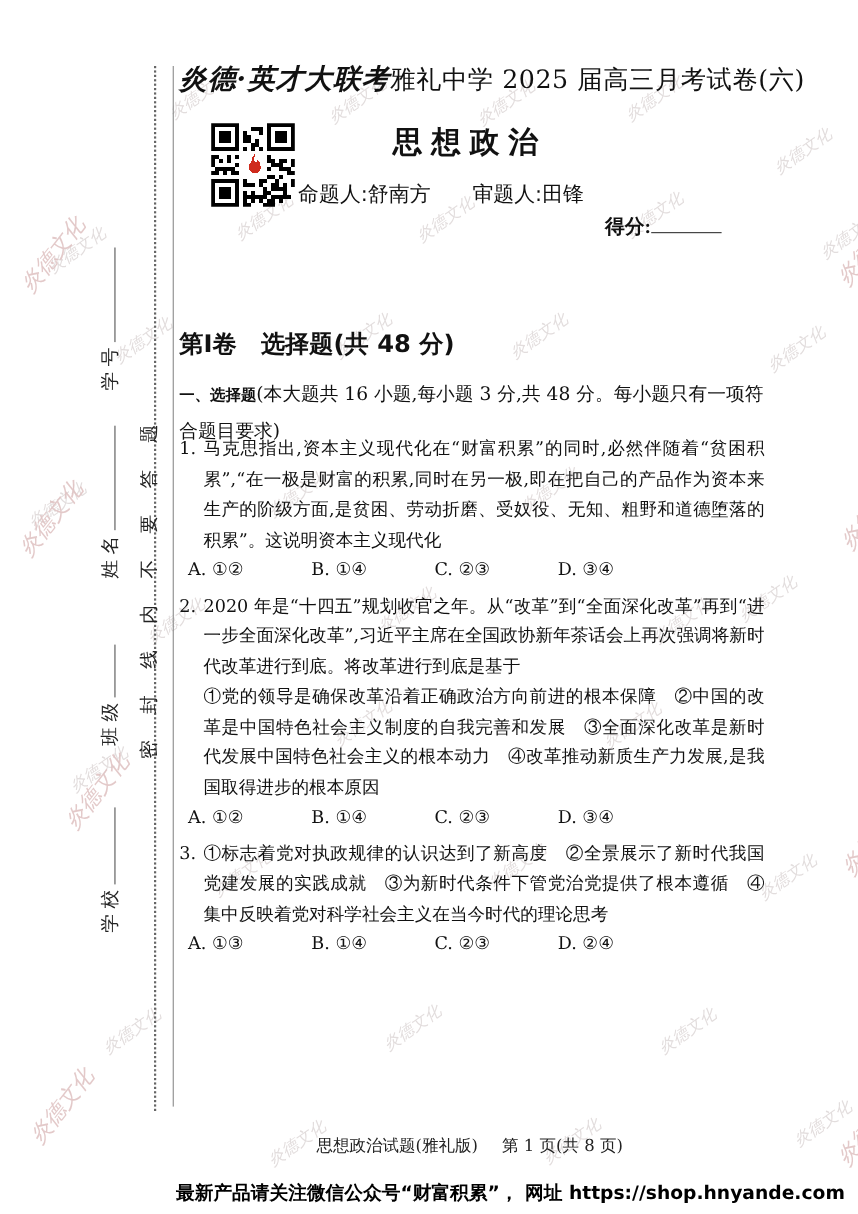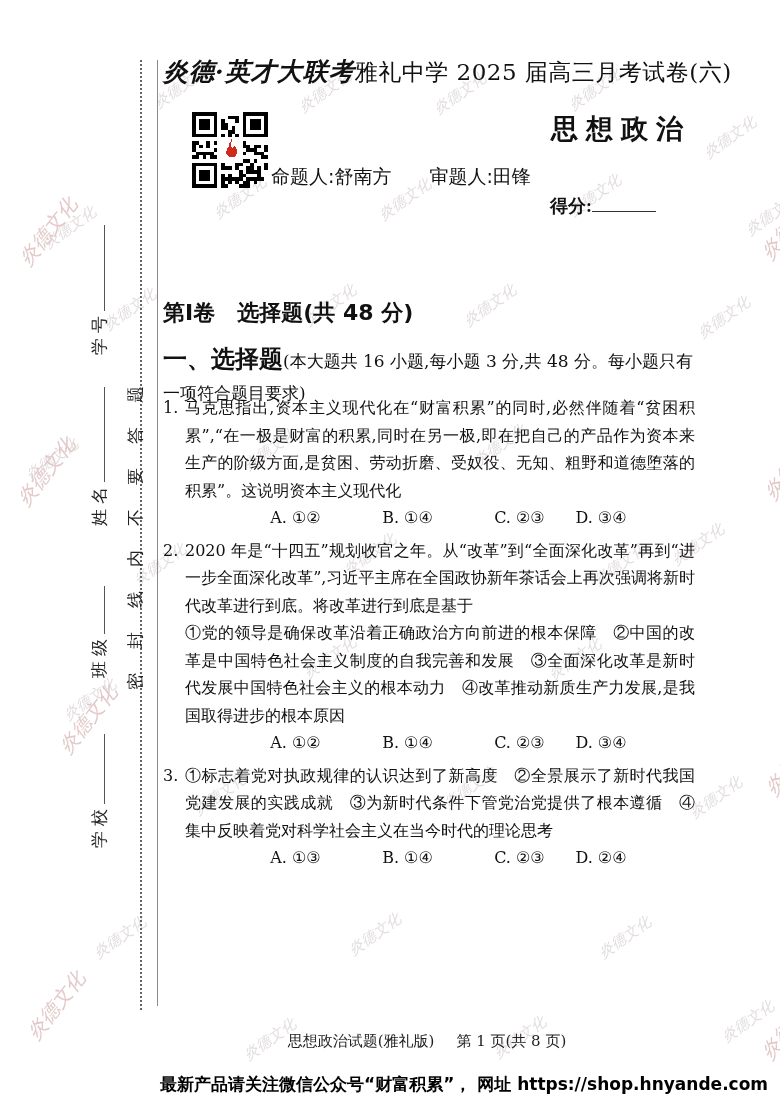--- a/index.html
+++ b/index.html
@@ -24,43 +24,43 @@
   .dotted-line{position:absolute;left:140px;top:60px;height:950px;width:0;
                border-left:2px dotted #666;z-index:1;}
   .solid-line{position:absolute;left:157px;top:60px;height:946px;width:0;
               border-left:1.5px solid #8a8a8a;z-index:1;}
   
   .header{position:absolute;left:163px;top:55px;width:528px;text-align:center;
           white-space:nowrap;z-index:3;}
   .series{font-weight:bold;font-style:italic;font-size:25px;letter-spacing:1px;}
   .exam-name{font-size:23px;letter-spacing:.5px;}
   .qr{position:absolute;left:192px;top:112px;width:76px;height:76px;z-index:3;}
-  .subject{position:absolute;left:163px;top:111px;width:528px;text-align:right;
+  .subject{position:absolute;left:163px;top:111px;width:528px;text-align:center;
            font-family:"DejaVu Sans", sans-serif;font-weight:bold;font-size:27px;
            letter-spacing:8px;z-index:3;}
   .people{position:absolute;left:271px;top:164px;font-family:"DejaVu Sans", sans-serif;
           font-weight:normal;font-size:19px;z-index:3;}
   .people .reviewer{margin-left:32px;}
   .score{position:absolute;left:550px;top:194px;font-family:Liberation Serif, serif;
          font-weight:bold;font-size:18px;z-index:3;}
   .score-line{display:inline-block;width:64px;border-bottom:1.5px solid #333;height:14px;}
   
   .intro{position:absolute;left:163px;top:236px;width:530px;font-size:18px;
          line-height:32px;text-indent:38px;z-index:3;}
   .section-heading{position:absolute;left:163px;top:298px;width:528px;text-align:left;
          font-family:"DejaVu Sans", sans-serif;font-weight:bold;font-size:22px;z-index:3;}
   .block-heading{position:absolute;left:163px;top:343px;width:532px;font-size:17px;
          line-height:32px;z-index:3;}
-  .block-heading b{font-family:"DejaVu Sans", sans-serif;font-size:24px;}
+  .block-heading b{font-family:"DejaVu Sans", sans-serif;font-size:14px;}
   .questions{position:absolute;left:163px;top:394px;width:532px;height:638px;
          overflow:hidden;z-index:3;}
   .q{position:relative;padding-left:22px;margin-bottom:5px;font-size:16px;line-height:27.5px;}
   .q-num{position:absolute;left:0;top:0;}
   .q-stem,.q-items{text-align:justify;}
-  .q-options{white-space:nowrap;margin-left:-14px;text-align:center;}
+  .q-options{white-space:nowrap;margin-left:-14px;}
   .q-options span{display:inline-block;width:112px;}
   .q-options span:last-child{width:auto;}
   
   .footer{position:absolute;left:163px;top:1032px;width:528px;text-align:center;
           font-size:15px;color:#222;z-index:3;}
   .footer .fgap{display:inline-block;width:22px;}
   .promo{position:absolute;left:160px;top:1073px;width:560px;
          font-family:"DejaVu Sans", sans-serif;font-weight:bold;font-size:17px;
          color:#000;z-index:3;white-space:nowrap;}
 </style>

